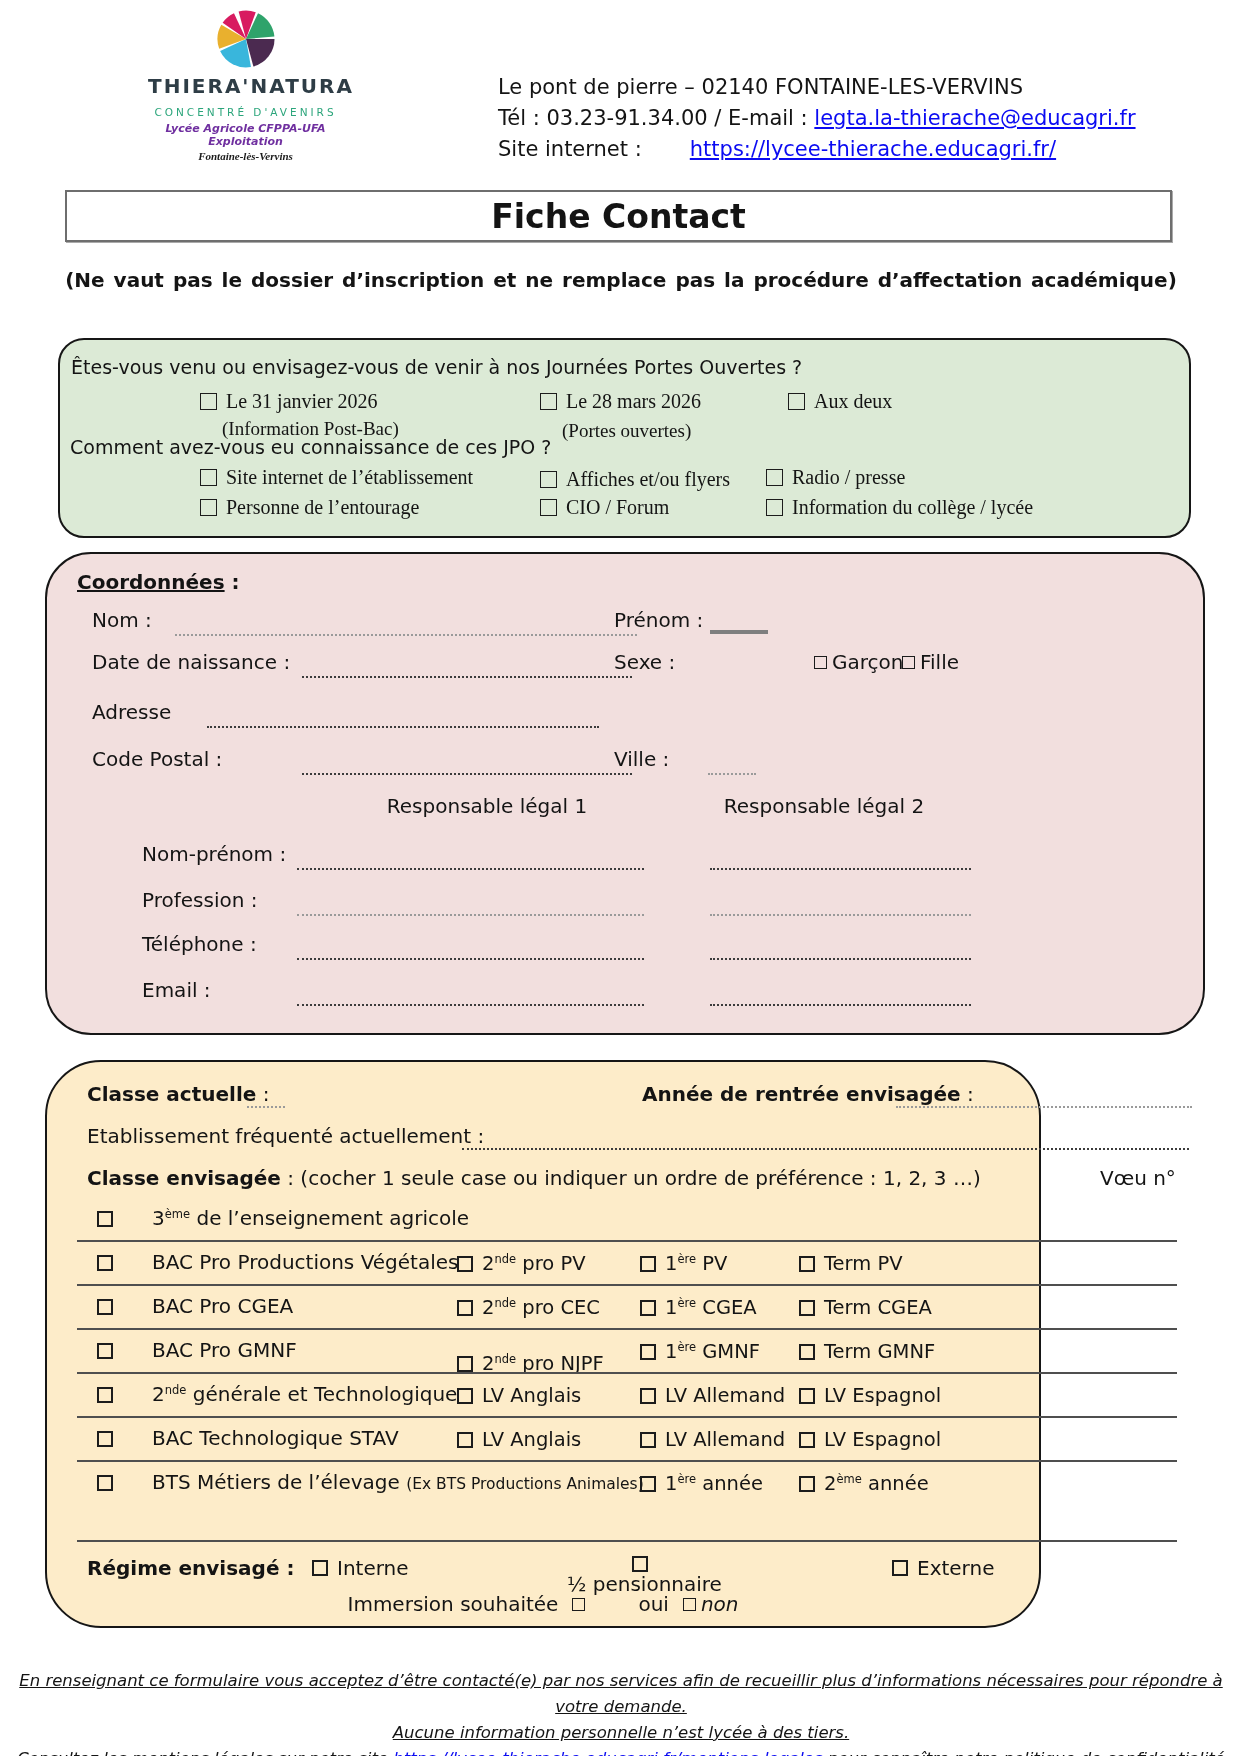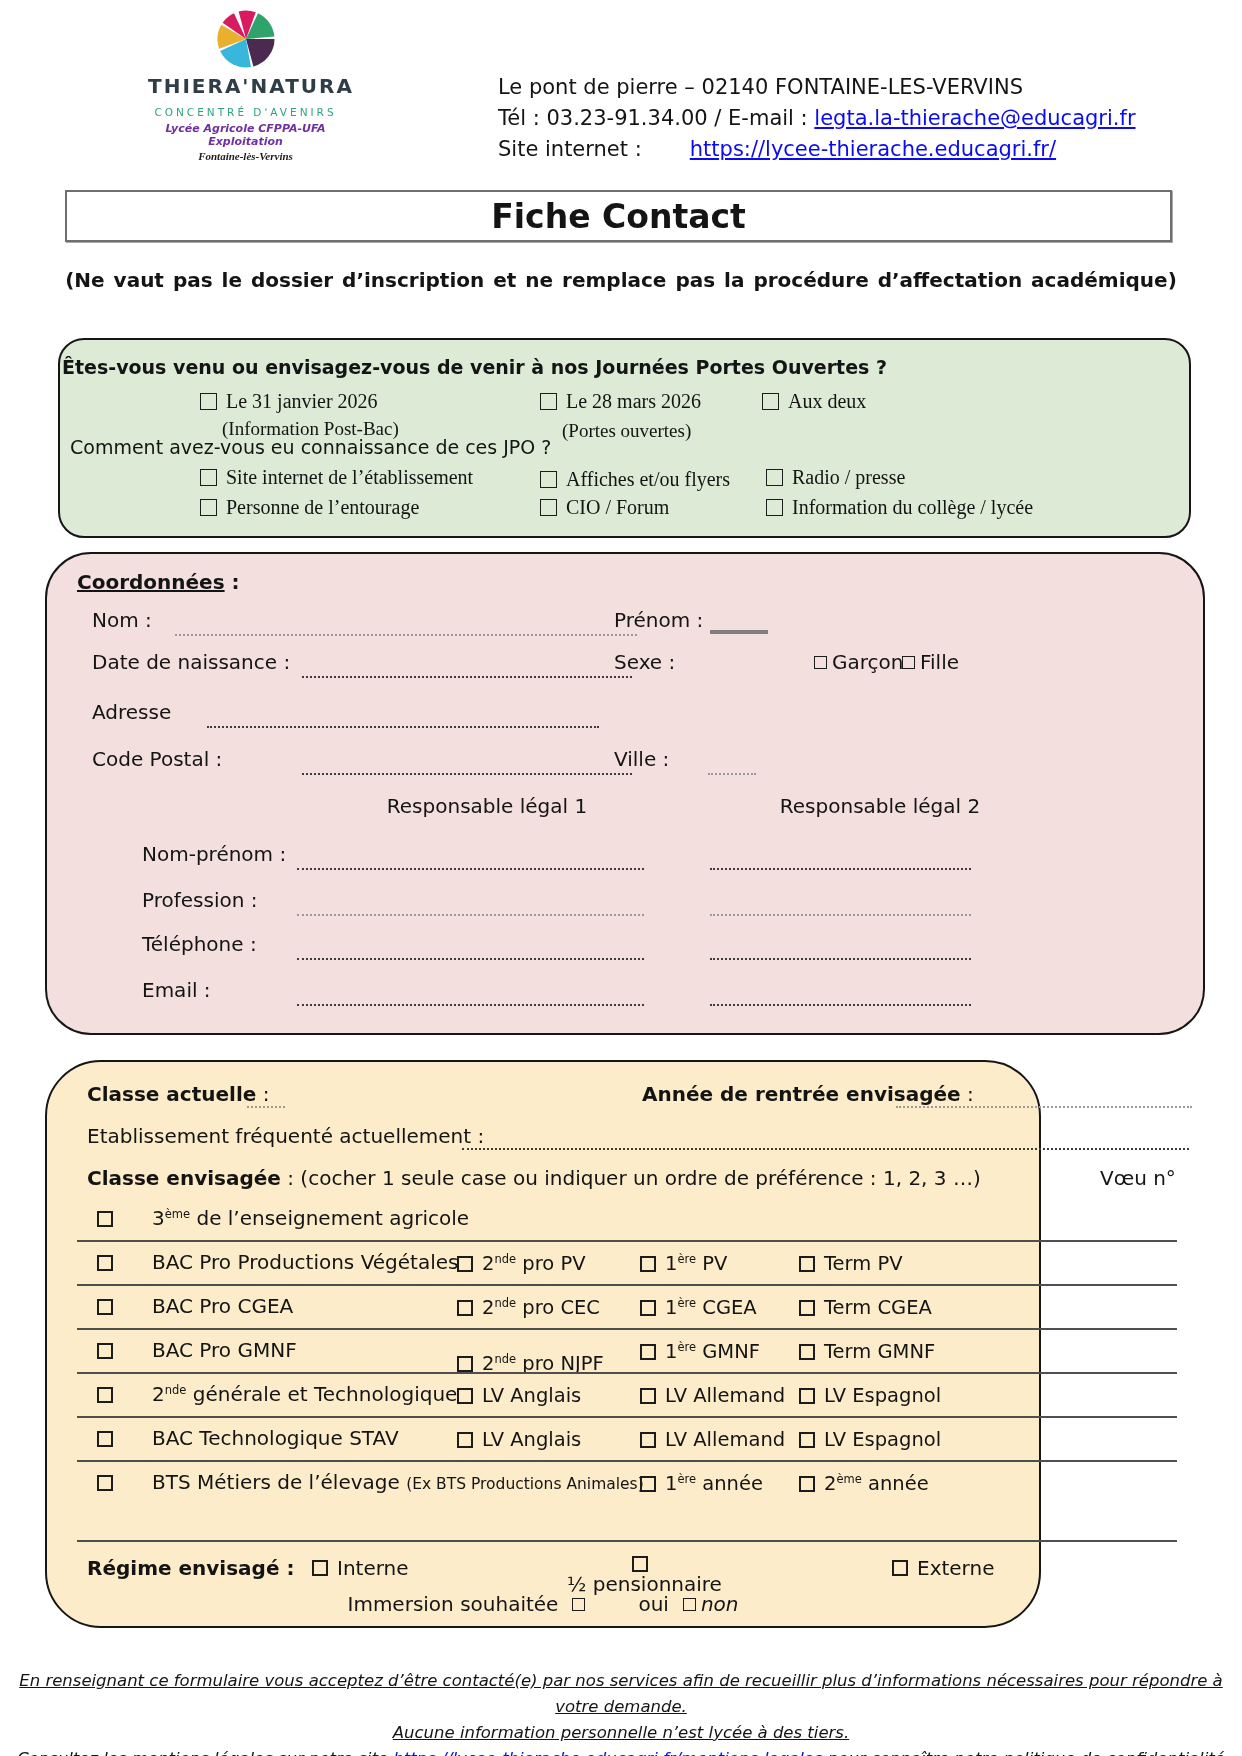--- a/index.html
+++ b/index.html
@@ -84,35 +84,35 @@
     <div><span>Tél : 03.23-91.34.00 / E-mail : </span><a class="link">legta.la-thierache@educagri.fr</a></div>
     <div><span>Site internet :</span><a class="link site-gap">https://lycee-thierache.educagri.fr/</a></div>
   </div>
 
   <div class="title-box">
     <span>Fiche Contact</span>
   </div>
   <div class="subtitle">(Ne vaut pas le dossier d’inscription et ne remplace pas la procédure d’affectation académique)</div>
 
   <section class="box green">
-    <div class="abs q" style="left:2px; top:16px;font-weight:bold;">Êtes-vous venu ou envisagez-vous de venir à nos Journées Portes Ouvertes ?</div>
+    <div class="abs q" style="left:11px; top:16px;">Êtes-vous venu ou envisagez-vous de venir à nos Journées Portes Ouvertes ?</div>
 
     <div class="opt serif" style="left:140px; top:50px;">
       <span class="cb"></span>
       <span>Le 31 janvier 2026</span>
     </div>
     <div class="abs opt-note" style="left:162px; top:78px;">(Information Post-Bac)</div>
 
     <div class="opt serif" style="left:480px; top:50px;">
       <span class="cb"></span>
       <span>Le 28 mars 2026</span>
     </div>
     <div class="abs opt-note" style="left:502px; top:80px;">(Portes ouvertes)</div>
 
-    <div class="opt serif" style="left:702px; top:50px;">
+    <div class="opt serif" style="left:728px; top:50px;">
       <span class="cb"></span>
       <span>Aux deux</span>
     </div>
 
     <div class="abs q" style="left:10px; top:96px;">Comment avez-vous eu connaissance de ces JPO ?</div>
 
     <div class="opt serif" style="left:140px; top:126px;">
       <span class="cb"></span>
       <span>Site internet de l’établissement</span>
     </div>
@@ -160,21 +160,21 @@
 
     <div class="abs flabel" style="left:45px; top:146px;">Adresse</div>
     <span class="dots" style="left:160px; top:172px; width:392px;"></span>
 
     <div class="abs flabel" style="left:45px; top:193px;">Code Postal :</div>
     <span class="dots" style="left:255px; top:219px; width:330px;"></span>
     <div class="abs flabel" style="left:567px; top:193px;">Ville :</div>
     <span class="dots gray" style="left:661px; top:219px; width:48px;"></span>
 
     <div class="resp-head" style="left:290px; top:240px;">Responsable légal 1</div>
-    <div class="resp-head" style="left:683px; top:240px;text-align:center;">Responsable légal 2</div>
+    <div class="resp-head" style="left:627px; top:240px;text-align:center;">Responsable légal 2</div>
 
     <div class="abs flabel" style="left:95px; top:288px;">Nom-prénom :</div>
     <span class="dots" style="left:250px; top:314px; width:347px;"></span>
     <span class="dots" style="left:663px; top:314px; width:261px;"></span>
 
     <div class="abs flabel" style="left:95px; top:334px;">Profession :</div>
     <span class="dots gray" style="left:250px; top:360px; width:347px;"></span>
     <span class="dots gray" style="left:663px; top:360px; width:261px;"></span>
 
     <div class="abs flabel" style="left:95px; top:378px;">Téléphone :</div>

